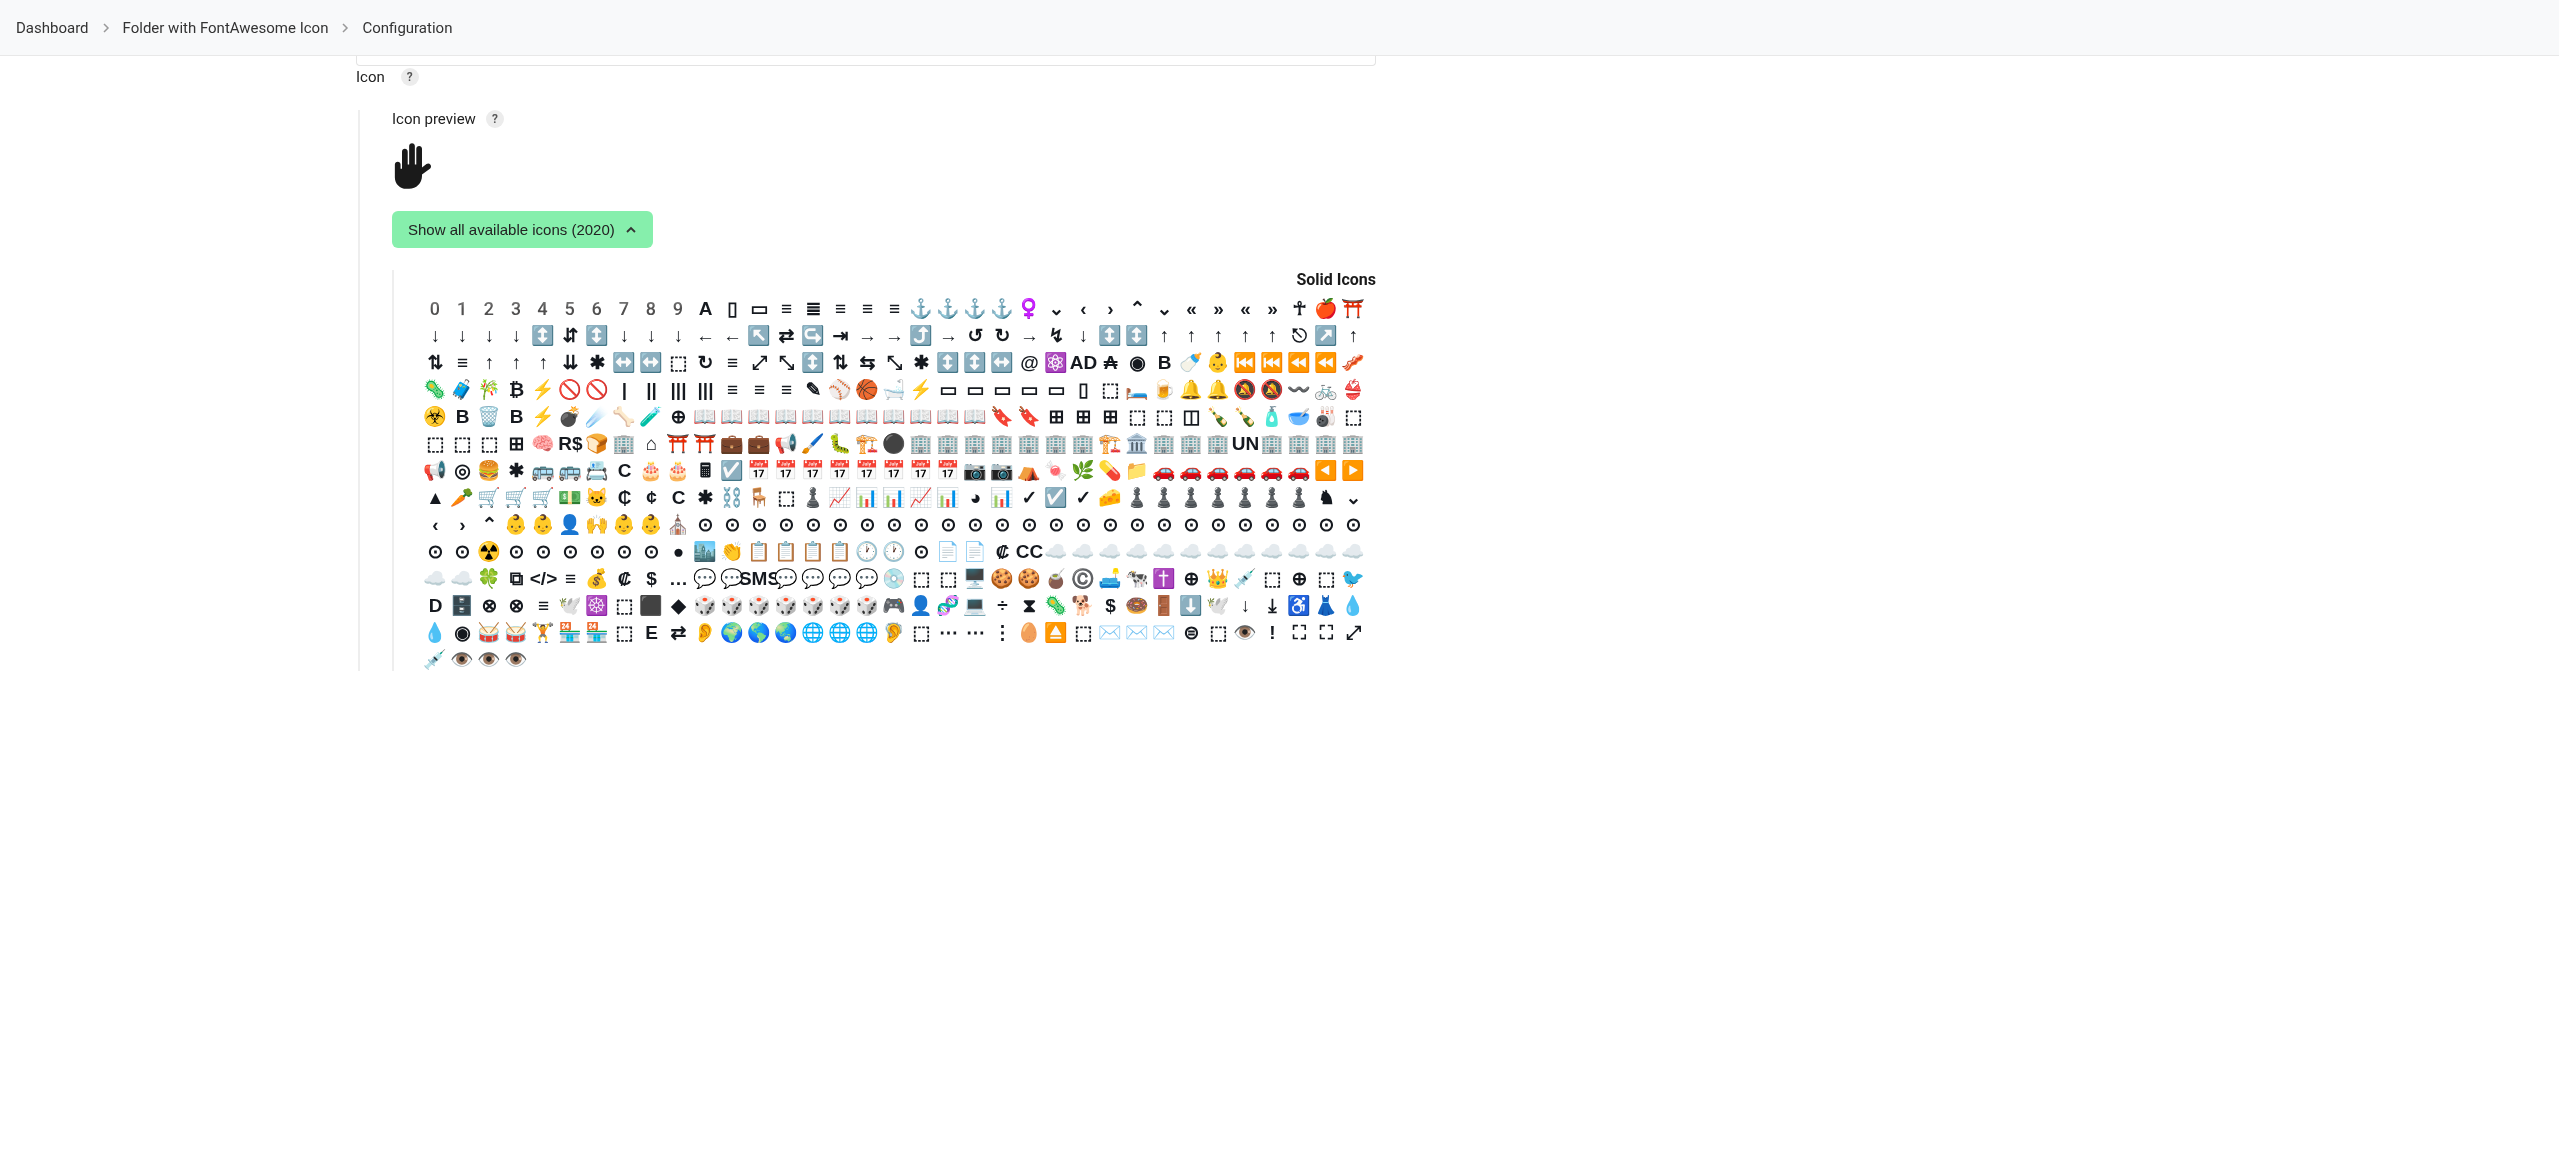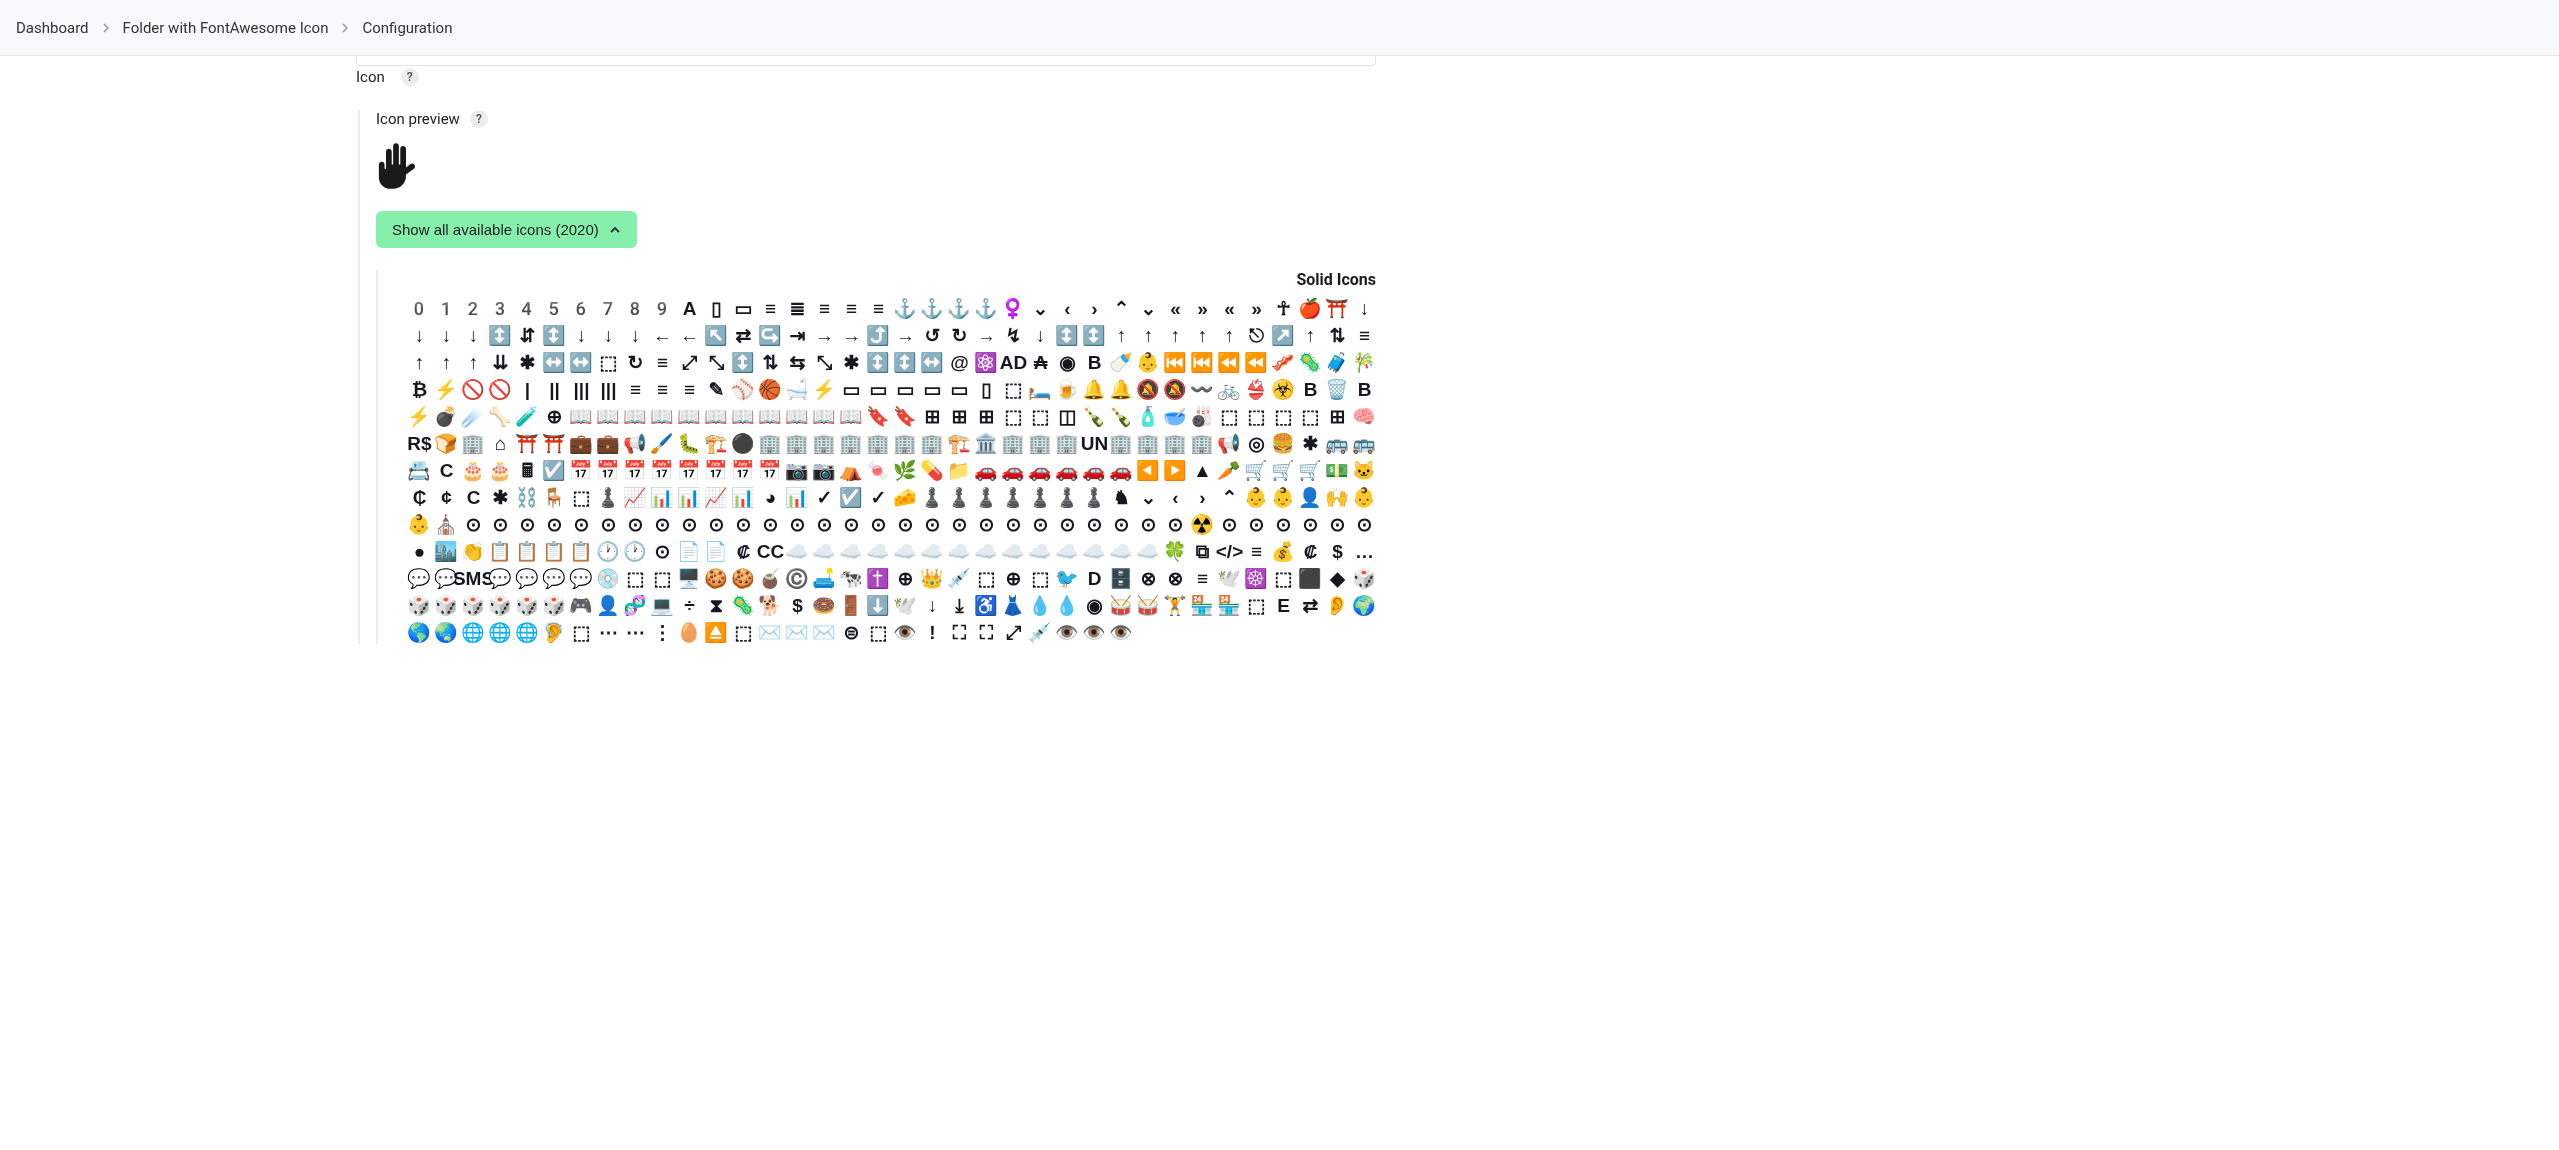--- a/index.html
+++ b/index.html
@@ -108,21 +108,21 @@
   transform: translateY(-50%);
   pointer-events: none;
 }
 .select-caret svg {
   width: 14px;
   height: 14px;
   stroke: #333;
 }
 .indented-section {
   margin-top: 24px;
-  padding-left: 16px;
+  padding-left: 32px;
   border-left: 2px solid #eee;
   margin-left: 2px;
 }
 .preview-row {
   display: flex;
   align-items: center;
   gap: 10px;
   margin-bottom: 14px;
 }
 .preview-label {

